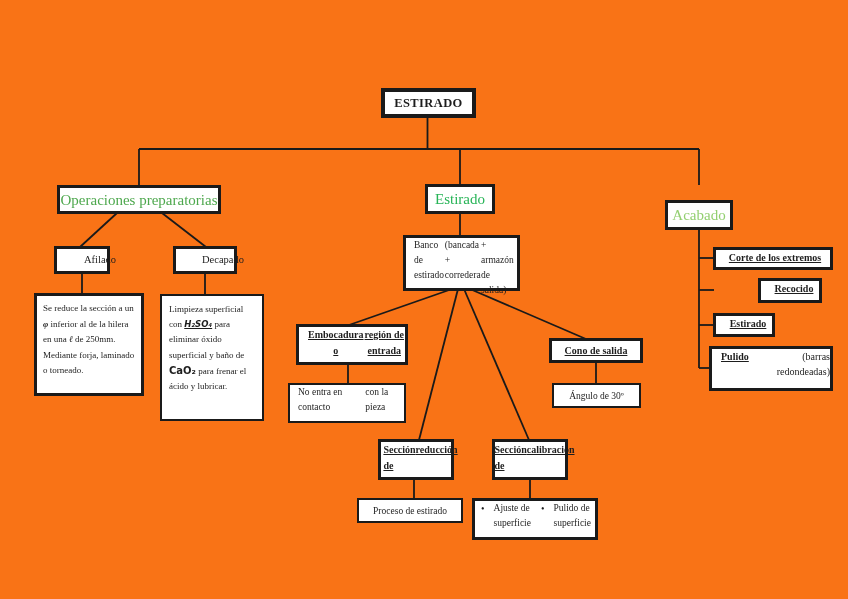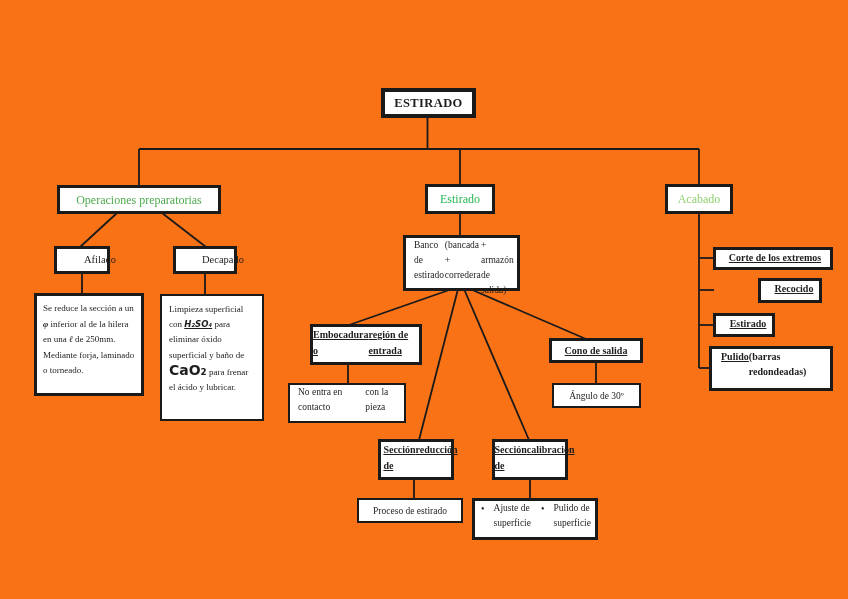--- a/index.html
+++ b/index.html
@@ -13,32 +13,32 @@
     display:flex; align-items:center; justify-content:center; text-align:center;
     font-size:10.5px; line-height:12px; z-index:1;
   }
   .box.thin { border-width:2px; }
   .box.thick { border-width:4px; }
   .box.col { flex-direction:row; align-items:flex-start; justify-content:center; text-align:left; }
   .title { font-weight:bold; font-size:12.5px; letter-spacing:0.4px; }
   .green1 { color:#4EA84E; }
   .green2 { color:#27B457; }
   .green3 { color:#93CF70; }
-  .branch-label { font-size:12px; }
+  .branch-label { font-size:15px; }
   .hlabel { font-weight:bold; text-decoration:underline; font-size:10px; line-height:16px; }
   .plain-label { font-size:10.5px;margin-left:36px; }
   .detail {
     align-items:flex-start; justify-content:flex-start; text-align:left;
     font-size:9px; display:block;
   }
   .detail .para { display:block; }
   .u { }
   .sym { font-weight:bold; font-style:italic; }
   .chem-ui { font-weight:bold; font-style:italic; text-decoration:underline; font-family:"DejaVu Sans", sans-serif; font-size:8.5px; }
-  .chem-b { font-weight:bold; font-family:"DejaVu Sans", sans-serif; font-size:14px; }
+  .chem-b { font-weight:bold; font-family:"DejaVu Sans", sans-serif; font-size:10px; }
   .bullet-row { display:flex; gap:9px; align-items:flex-start; padding-left:6px; }
   .bullet-dot { font-size:10px; line-height:15px; }
   .bullet-text { font-size:9.5px; line-height:15px; }
 </style>
 </head>
 <body>
 
 <div class="canvas">
 
   <svg class="lines" viewBox="0 0 848 599" xmlns="http://www.w3.org/2000/svg">
@@ -78,21 +78,21 @@
   </div>
 
   <div class="box" style="left:57px; top:185px; width:164px; height:29px;">
     <span class="branch-label green1">Operaciones preparatorias</span>
   </div>
 
   <div class="box" style="left:425px; top:184px; width:70px; height:30px;">
     <span class="branch-label green2">Estirado</span>
   </div>
 
-  <div class="box" style="left:665px; top:184px; width:68px; height:30px;">
+  <div class="box" style="left:665px; top:200px; width:68px; height:30px;">
     <span class="branch-label green3">Acabado</span>
   </div>
 
   <div class="box" style="left:54px; top:246px; width:56px; height:28px;">
     <span class="plain-label">Afilado</span>
   </div>
 
   <div class="box" style="left:173px; top:246px; width:64px; height:28px;">
     <span class="plain-label">Decapado</span>
   </div>
@@ -104,21 +104,21 @@
   <div class="box detail thin" style="left:160px; top:294px; width:104px; height:127px; padding:6px 7px; line-height:15.2px;">
     <span class="para"><span>Limpieza superficial con </span><span class="chem-ui">H₂SO₄</span><span> para </span><span class="u">eliminar óxido superficial</span><span> y baño de </span><span class="chem-b">CaO₂</span><span> para frenar el ácido y lubricar.</span></span>
   </div>
 
   <div class="box col" style="left:403px; top:235px; width:117px; height:56px; padding-left:8px; font-size:9.5px; line-height:15px;">
     <span>Banco de estirado</span>
     <span>(bancada + corredera</span>
     <span>+ armazón de salida)</span>
   </div>
 
-  <div class="box col" style="left:310px; top:324px; width:112px; height:41px; ">
+  <div class="box col" style="left:296px; top:324px; width:112px; height:41px; padding-left:9px;text-align:center;">
     <span class="hlabel">Embocadura o</span>
     <span class="hlabel">región de entrada</span>
   </div>
 
   <div class="box col thin" style="left:288px; top:383px; width:118px; height:40px; padding-left:8px; font-size:9.5px; line-height:15px;">
     <span>No entra en contacto</span>
     <span>con la pieza</span>
   </div>
 
   <div class="box col" style="left:378px; top:439px; width:76px; height:41px; padding-left:9px;">
@@ -159,18 +159,18 @@
   </div>
 
   <div class="box col" style="left:713px; top:278px; width:64px; height:25px; padding-left:8px;margin-left:45px;">
     <span class="hlabel">Recocido</span>
   </div>
 
   <div class="box col" style="left:713px; top:313px; width:62px; height:24px; padding-left:8px;">
     <span class="hlabel">Estirado</span>
   </div>
 
-  <div class="box col" style="left:709px; top:346px; width:124px; height:45px; padding-left:9px; line-height:15px;">
+  <div class="box col" style="left:709px; top:346px; width:124px; height:45px; padding-left:9px; line-height:15px;text-align:right;">
     <span class="hlabel" style="line-height:15px;">Pulido</span>
-    <span style="font-size:10px; font-weight:700;">(barras redondeadas)</span>
+    <span style="font-size:10px; font-weight:400;">(barras redondeadas)</span>
   </div>
 
 </div>
 
 </body></html>

